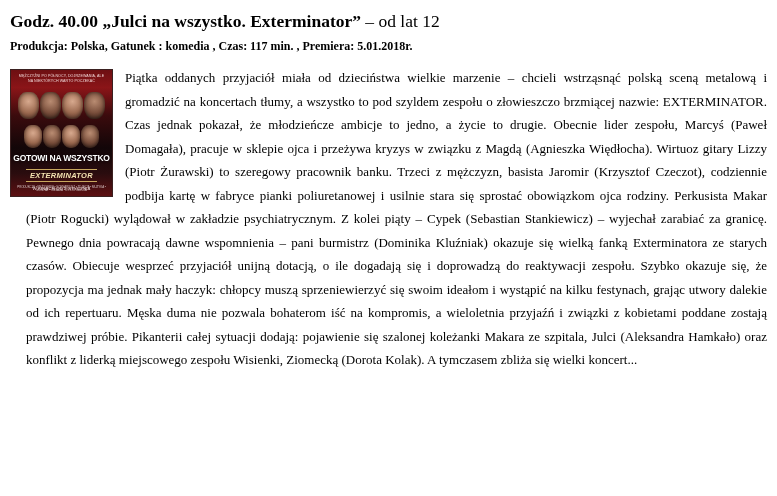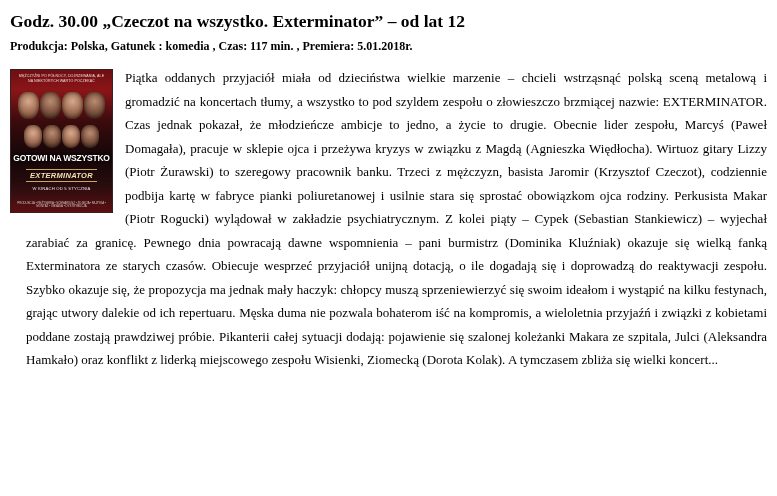--- a/index.html
+++ b/index.html
@@ -25,38 +25,38 @@
     font-family: "Liberation Serif", serif;
     font-size: 17.5px;
     line-height: 22px;
     margin: 2px 0 0 0;
     white-space: nowrap;
   }
   .header-line-1 .strong {
     font-weight: bold;
   }
   .header-line-1 .light {
-    font-weight: bold;
+    font-weight: normal;
   }
   .header-line-2 {
     font-family: "Liberation Serif", serif;
     font-size: 12px;
     font-weight: bold;
     line-height: 20px;
     margin: 4px 0 0 0;
     white-space: nowrap;
   }
   .content {
     margin-top: 10px;
     position: relative;
   }
   .poster {
     float: left;
     width: 103px;
-    height: 144px;
+    height: 128px;
     margin: 3px 12px 4px 0;
     border: 1px solid #3a2020;
     box-sizing: border-box;
     background: linear-gradient(180deg, #6d0f12 0%, #8b1518 14%, #3b0b0d 36%, #120608 62%, #2a0c0e 82%, #5c1012 100%);
     position: relative;
     overflow: hidden;
   }
   .poster .top-strip {
     position: absolute;
     top: 4px;
@@ -158,21 +158,21 @@
     margin-left: 16px;
   }
   .clear { clear: both; }
 </style>
 </head>
 <body>
 
 <div class="page">
 
   <div class="header-line-1">
-    <span class="strong">Godz. 30.00</span><span class="strong">&nbsp;</span><span class="strong">„Czeczot na wszystko. Exterminator”</span><span class="light">&nbsp;</span><span class="light">– od lat 12</span>
+    <span class="strong">Godz. 40.00</span><span class="strong">&nbsp;</span><span class="strong">„Julci na wszystko. Exterminator”</span><span class="light">&nbsp;</span><span class="light">– od lat 12</span>
   </div>
 
   <div class="header-line-2">Produkcja: Polska,  Gatunek : komedia , Czas: 117 min. , Premiera: 5.01.2018r.</div>
 
   <div class="content">
 
     <div class="poster">
       <div class="top-strip">MĘŻCZYŹNI PO PÓŁNOCY, DOJRZEWANIA, ALE NA NIEKTÓRYCH WARTO POCZEKAĆ</div>
       <div class="faces">
         <div class="face"></div>

